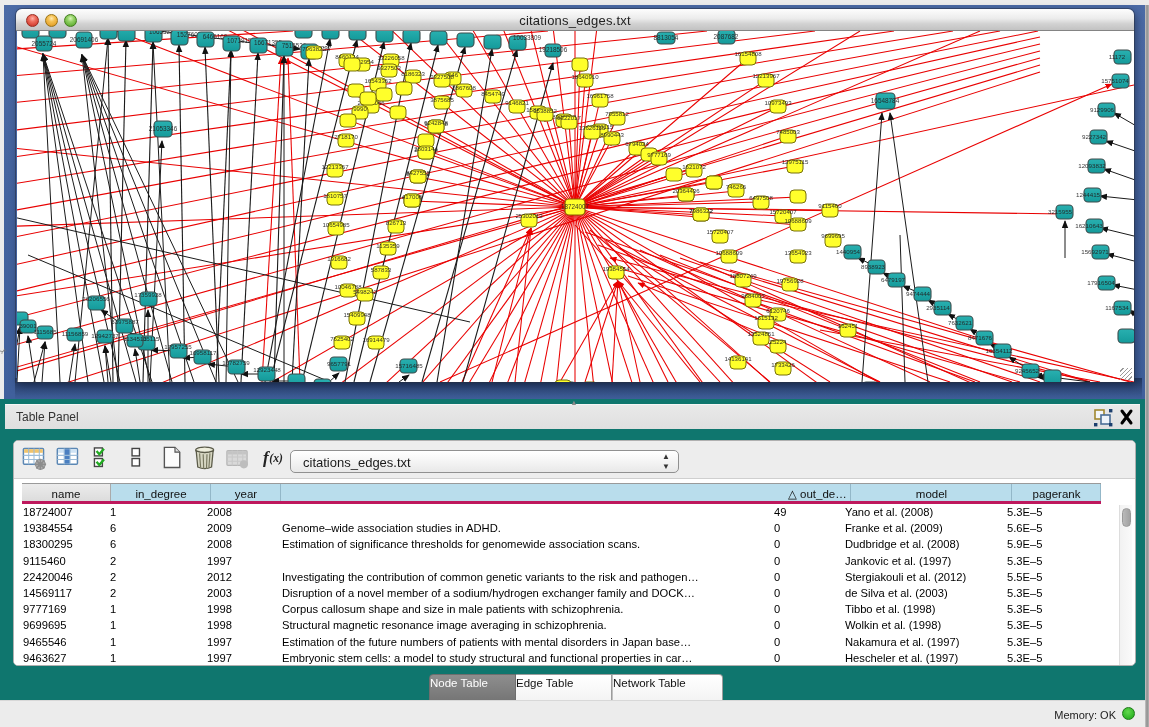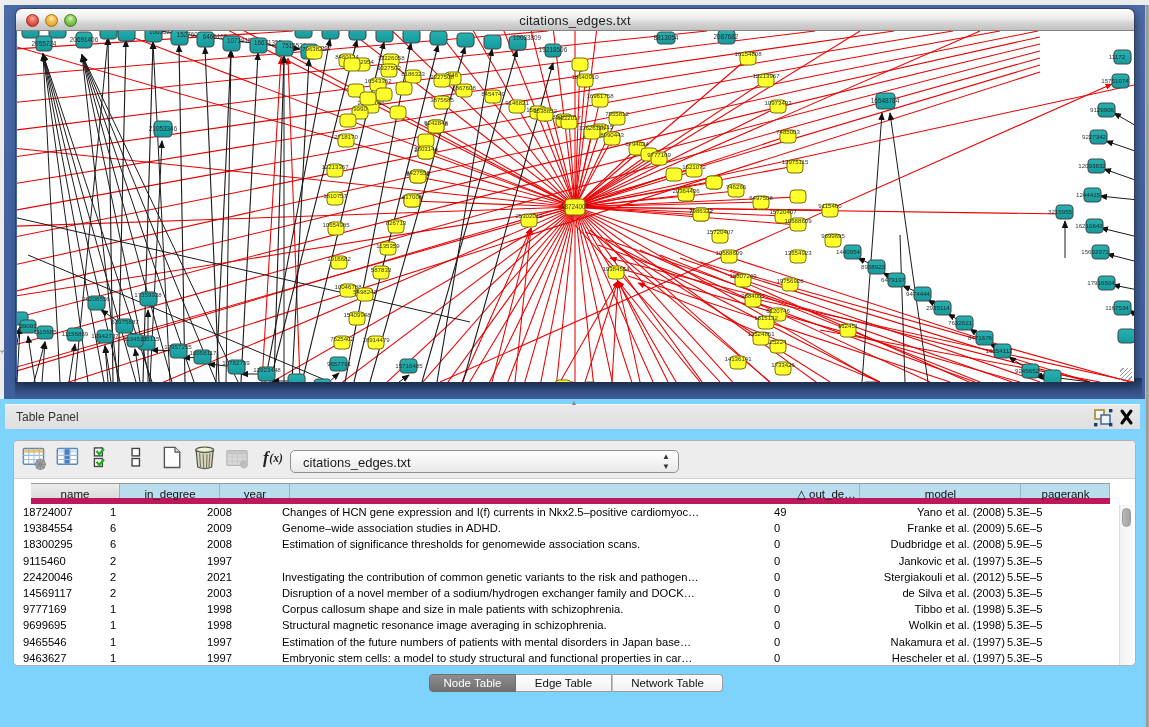--- a/index.html
+++ b/index.html
@@ -6,39 +6,39 @@
 #winshadow{position:absolute;left:11px;top:373px;width:1127px;height:22px;background:linear-gradient(180deg,rgba(10,22,48,0.55),rgba(10,22,48,0));}
 #win{position:absolute;left:16px;top:9px;width:1118px;height:373px;border-radius:6px 6px 0 0;box-shadow:0 0 0 1px rgba(40,50,70,.55), 2px 3px 8px rgba(10,20,40,.5)}
 #titlebar{position:absolute;left:0;top:0;width:100%;height:22px;border-radius:6px 6px 0 0;background:linear-gradient(180deg,#fdfdfd 0%,#ececec 45%,#d2d2d2 70%,#c2c2c2 100%);border-bottom:1px solid #848484}
 #title{position:absolute;width:100%;text-align:center;top:4px;font-size:13px;color:#222;letter-spacing:0.2px}
 .tl{position:absolute;top:4.5px;width:13px;height:13px;border-radius:50%}
 #tl1{left:10px;background:radial-gradient(circle at 50% 32%,#ffb0a6 0%,#ee6e5e 35%,#d9473a 70%,#b23328 100%);border:1px solid #9a2b20}
 #tl2{left:29px;background:radial-gradient(circle at 50% 32%,#ffe9b0 0%,#f5c153 35%,#e8a833 70%,#c2821d 100%);border:1px solid #9a7316}
 #tl3{left:48px;background:radial-gradient(circle at 50% 32%,#d8f5b8 0%,#93d166 35%,#6cb73e 70%,#4f9427 100%);border:1px solid #417c1e}
 #canvas{position:absolute;left:1px;top:22px;width:1117px;height:351px;background:#fff;overflow:hidden}
 #grip{position:absolute;right:2px;bottom:2px;width:12px;height:12px;background:repeating-linear-gradient(135deg,transparent 0 2px,#9a9a9a 2px 3px)}
-#tpanel{position:absolute;left:0;top:399px;width:1149px;height:328px;background:#7dd3fc}
+#tpanel{position:absolute;left:0;top:399px;width:1149px;height:328px;background:#0f766e}
 #tphead{position:absolute;left:5px;top:5px;width:1135px;height:25px;background:linear-gradient(180deg,#e9e9e9,#dfdfdf);border-top:1px solid #f6f6f6}
 #tphead span{position:absolute;left:11px;top:5px;font-size:12px;color:#333}
 #tbox{position:absolute;left:13px;top:41px;width:1123px;height:226px;background:#fff;border:1px solid #b0b0b0;border-radius:5px;overflow:hidden}
 #toolbar{position:absolute;left:0;top:0;width:100%;height:38px;background:#ededed;border-bottom:1px solid #cfcfcf}
 #combo{position:absolute;left:276px;top:9px;width:389px;height:23px;border:1px solid #909090;border-radius:5px;background:linear-gradient(180deg,#ffffff,#f2f2f2 60%,#e8e8e8);box-shadow:inset 0 1px 0 #fff}
 #combo span{position:absolute;left:12px;top:4px;font-size:13px;color:#1a1a1a}
 #combo .arr{position:absolute;right:8px;top:1px;font-size:8px;color:#333;line-height:10px}
-#thead{position:absolute;left:17px;top:42px;width:1079px;height:21px;background:#b9ddec;border-top:1px solid #9a9a9a;border-bottom:6px solid #be185d}
+#thead{position:absolute;left:8px;top:42px;width:1079px;height:21px;background:#b9ddec;border-top:1px solid #9a9a9a;border-bottom:3px solid #be185d}
 .hc{position:absolute;top:0;height:100%;border-right:1px solid #93b7c8;font-size:11.5px;color:#111;text-align:center;line-height:20px}
 #rowsbox{position:absolute;left:0;top:64px;width:1079px;height:164px;background:#fff}
 .trow{position:relative;width:100%;height:16.2px;font-size:11.2px;color:#000;white-space:nowrap}
 .trow div{position:absolute;top:1px;overflow:hidden}
 .c0{left:9px;width:80px}.c1{left:96px;width:60px}.c2{left:193px;width:60px}.c3{left:268px;width:490px}
-.c4{left:760px;width:70px}.c5{left:831px;width:160px;text-align:right}.c6{left:993px;width:90px}
+.c4{left:760px;width:70px}.c5{left:831px;width:160px;text-align:left}.c6{left:993px;width:90px}
 #vscroll{position:absolute;right:3px;top:64px;width:13px;height:160px;background:linear-gradient(90deg,#f2f2f2,#fafafa);border-left:1px solid #ddd}
 #vthumb{position:absolute;left:2px;top:3px;width:9px;height:19px;border-radius:5px;background:linear-gradient(90deg,#b9b9b9,#a2a2a2);border:1px solid #999}
 #tabs{position:absolute;left:429px;top:275px;height:18px;font-size:11.5px}
-.tab{position:absolute;top:0;height:18px;line-height:17px;text-align:center;color:#111;background:linear-gradient(180deg,#ffffff,#f1f1f1);border:1px solid #9c9c9c}
+.tab{position:absolute;top:0;height:34px;line-height:17px;text-align:left;color:#111;background:linear-gradient(180deg,#ffffff,#f1f1f1);border:1px solid #9c9c9c}
 #tab1{left:0;width:87px;border-radius:4px 0 0 4px;background:linear-gradient(180deg,#8e8e8e,#6f6f6f);color:#fff;border-color:#6e6e6e}
 #tab2{left:87px;width:96px;border-left:none}
 #tab3{left:183px;width:111px;border-left:1px solid #c0c0c0;border-radius:0 4px 4px 0}
 #statusbar{position:absolute;left:0;top:301px;width:1149px;height:27px;background:#ececec;border-top:1px solid #d8d8d8}
 #mem{position:absolute;right:33px;top:8px;font-size:11px;color:#222}
 #memdot{position:absolute;right:14px;top:6px;width:13px;height:13px;border-radius:50%;background:radial-gradient(circle at 45% 35%,#64d94f,#2fb526 70%);border:1.5px solid #1d7a18}
 #redge{position:absolute;right:0;top:5px;width:4px;height:722px;background:linear-gradient(90deg,#c8c8c8,#8e8e8e 50%,#b5b5b5)}
 #cursor{position:absolute;left:0px;top:347px;font-size:8px;color:#777;transform:rotate(-30deg)}
 </style></head>
 <body>
@@ -637,21 +637,20 @@
       <div class="hc" style="left:190px;width:69px">year</div>
       <div class="hc" style="left:754px;width:75px;text-align:left;padding-left:12px">△ out_de…</div>
       <div class="hc" style="left:830px;width:160px">model</div>
       <div class="hc" style="left:991px;width:88px">pagerank</div>
     </div>
     <div id="rowsbox">
 <div class="trow">
           <div class="c0">18724007</div>
           <div class="c1">1</div>
           <div class="c2">2008</div>
-          <div class="c3">Changes of HCN gene expression and I(f) currents in Nkx2.5–positive cardiomyoc…</div>
           <div class="c4">49</div>
           <div class="c5">Yano et al. (2008)</div>
           <div class="c6">5.3E–5</div>
         </div>
 <div class="trow">
           <div class="c0">19384554</div>
           <div class="c1">6</div>
           <div class="c2">2009</div>
           <div class="c3">Genome–wide association studies in ADHD.</div>
           <div class="c4">0</div>
@@ -671,21 +670,21 @@
           <div class="c0">9115460</div>
           <div class="c1">2</div>
           <div class="c2">1997</div>
           <div class="c4">0</div>
           <div class="c5">Jankovic et al. (1997)</div>
           <div class="c6">5.3E–5</div>
         </div>
 <div class="trow">
           <div class="c0">22420046</div>
           <div class="c1">2</div>
-          <div class="c2">2021</div>
+          <div class="c2">2012</div>
           <div class="c3">Investigating the contribution of common genetic variants to the risk and pathogen…</div>
           <div class="c4">0</div>
           <div class="c5">Stergiakouli et al. (2012)</div>
           <div class="c6">5.5E–5</div>
         </div>
 <div class="trow">
           <div class="c0">14569117</div>
           <div class="c1">2</div>
           <div class="c2">2003</div>
           <div class="c3">Disruption of a novel member of a sodium/hydrogen exchanger family and DOCK…</div>
@@ -732,15 +731,19 @@
     </div>
     <div id="vscroll">
         <div id="vthumb"></div>
       </div>
   </div>
   <div id="tabs">
       <div class="tab" id="tab1">Node Table</div>
       <div class="tab" id="tab2">Edge Table</div>
       <div class="tab" id="tab3">Network Table</div>
     </div>
+  <div id="statusbar">
+      <div id="mem">Memory: OK</div>
+      <div id="memdot"></div>
+    </div>
 </div>
 <div id="redge"></div>
 <div id="cursor">✂</div>
 <div style="position:absolute;left:567px;top:399px;width:14px;height:6px;overflow:hidden;color:#8a8a8a;font-size:9px;line-height:9px;text-align:center">▲</div>
 </body></html>

